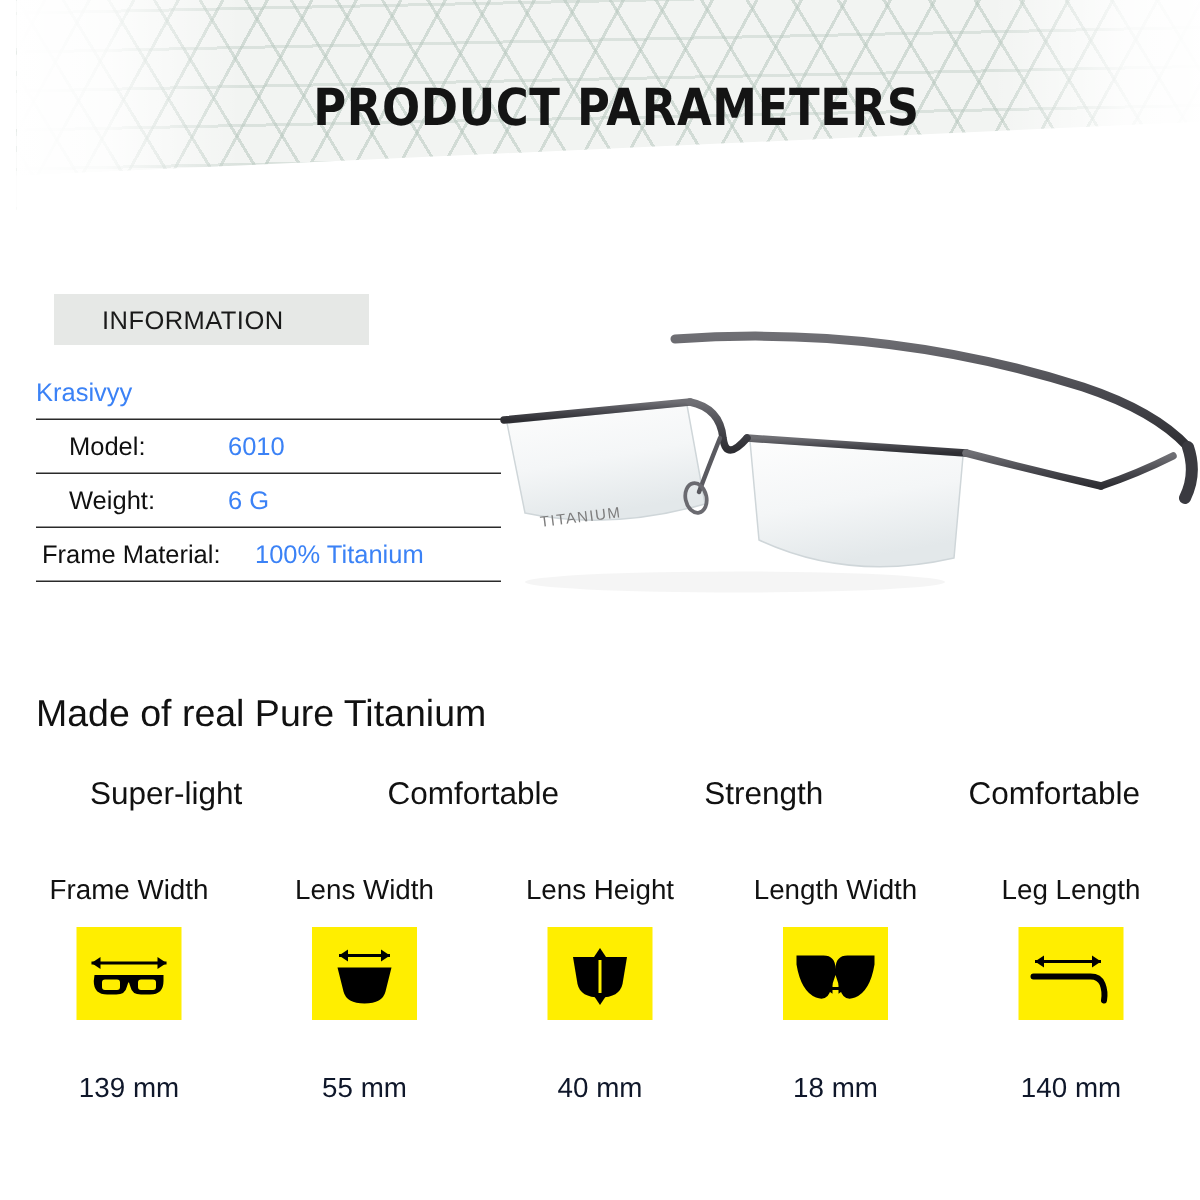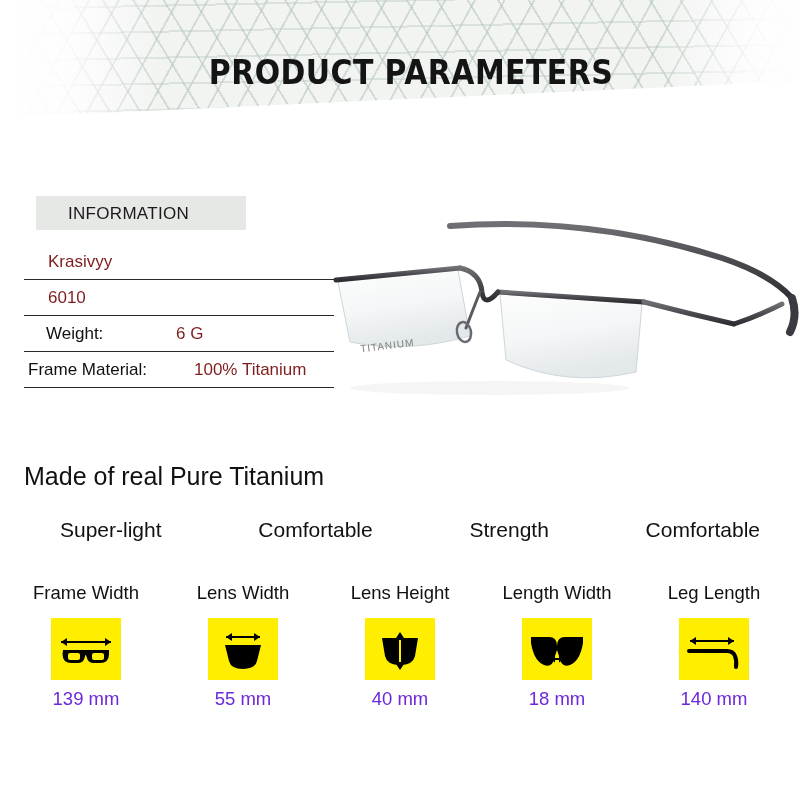--- a/index.html
+++ b/index.html
@@ -90,23 +90,22 @@
     border-bottom: 1px solid #2a2a2a;
   }
   .info-row:last-child { border-bottom: 1px solid #2a2a2a; }
   .info-label {
     font-size: 17px;
     color: #101010;
     white-space: nowrap;
   }
   .info-value {
     font-size: 17px;
-    color: #7f1d1d;
-    white-space: nowrap;
-    margin-left: 24px;
+    color: #3b82f6;
+    white-space: nowrap;
   }
   .r1 .info-label { width: 128px; padding-left: 22px; }
   .r2 .info-label { width: 128px; padding-left: 22px; }
   .r3 .info-label { width: 128px; padding-left: 22px; }
   .r4 .info-label { width: 146px; padding-left: 4px; }
   .r4 .info-value { }
 
   
   .glasses {
     position: absolute;
@@ -166,23 +165,23 @@
     margin-bottom: 14px;
   }
   .measure-icon {
     width: 70px; height: 62px;
     background: #ffee00;
     display: flex;
     align-items: center;
     justify-content: center;
   }
   .measure-value {
-    margin-top: 8px;
+    margin-top: 34px;
     font-size: 18.5px;
-    color: #6d28d9;
+    color: #0f172a;
     white-space: nowrap;
   }
 </style>
 </head>
 <body>
 
 <div id="page">
 
   <div class="banner">
     <div class="banner-bg"></div>
@@ -193,20 +192,21 @@
   </div>
 
   <div class="info-tab"></div>
   <div class="info-tab-label">INFORMATION</div>
 
   <div class="info-table">
     <div class="info-row r1">
       <span class="info-value">Krasivyy</span>
     </div>
     <div class="info-row r2">
+      <span class="info-label">Model:</span>
       <span class="info-value">6010</span>
     </div>
     <div class="info-row r3">
       <span class="info-label">Weight:</span>
       <span class="info-value">6 G</span>
     </div>
     <div class="info-row r4">
       <span class="info-label">Frame Material:</span>
       <span class="info-value">100% Titanium</span>
     </div>

